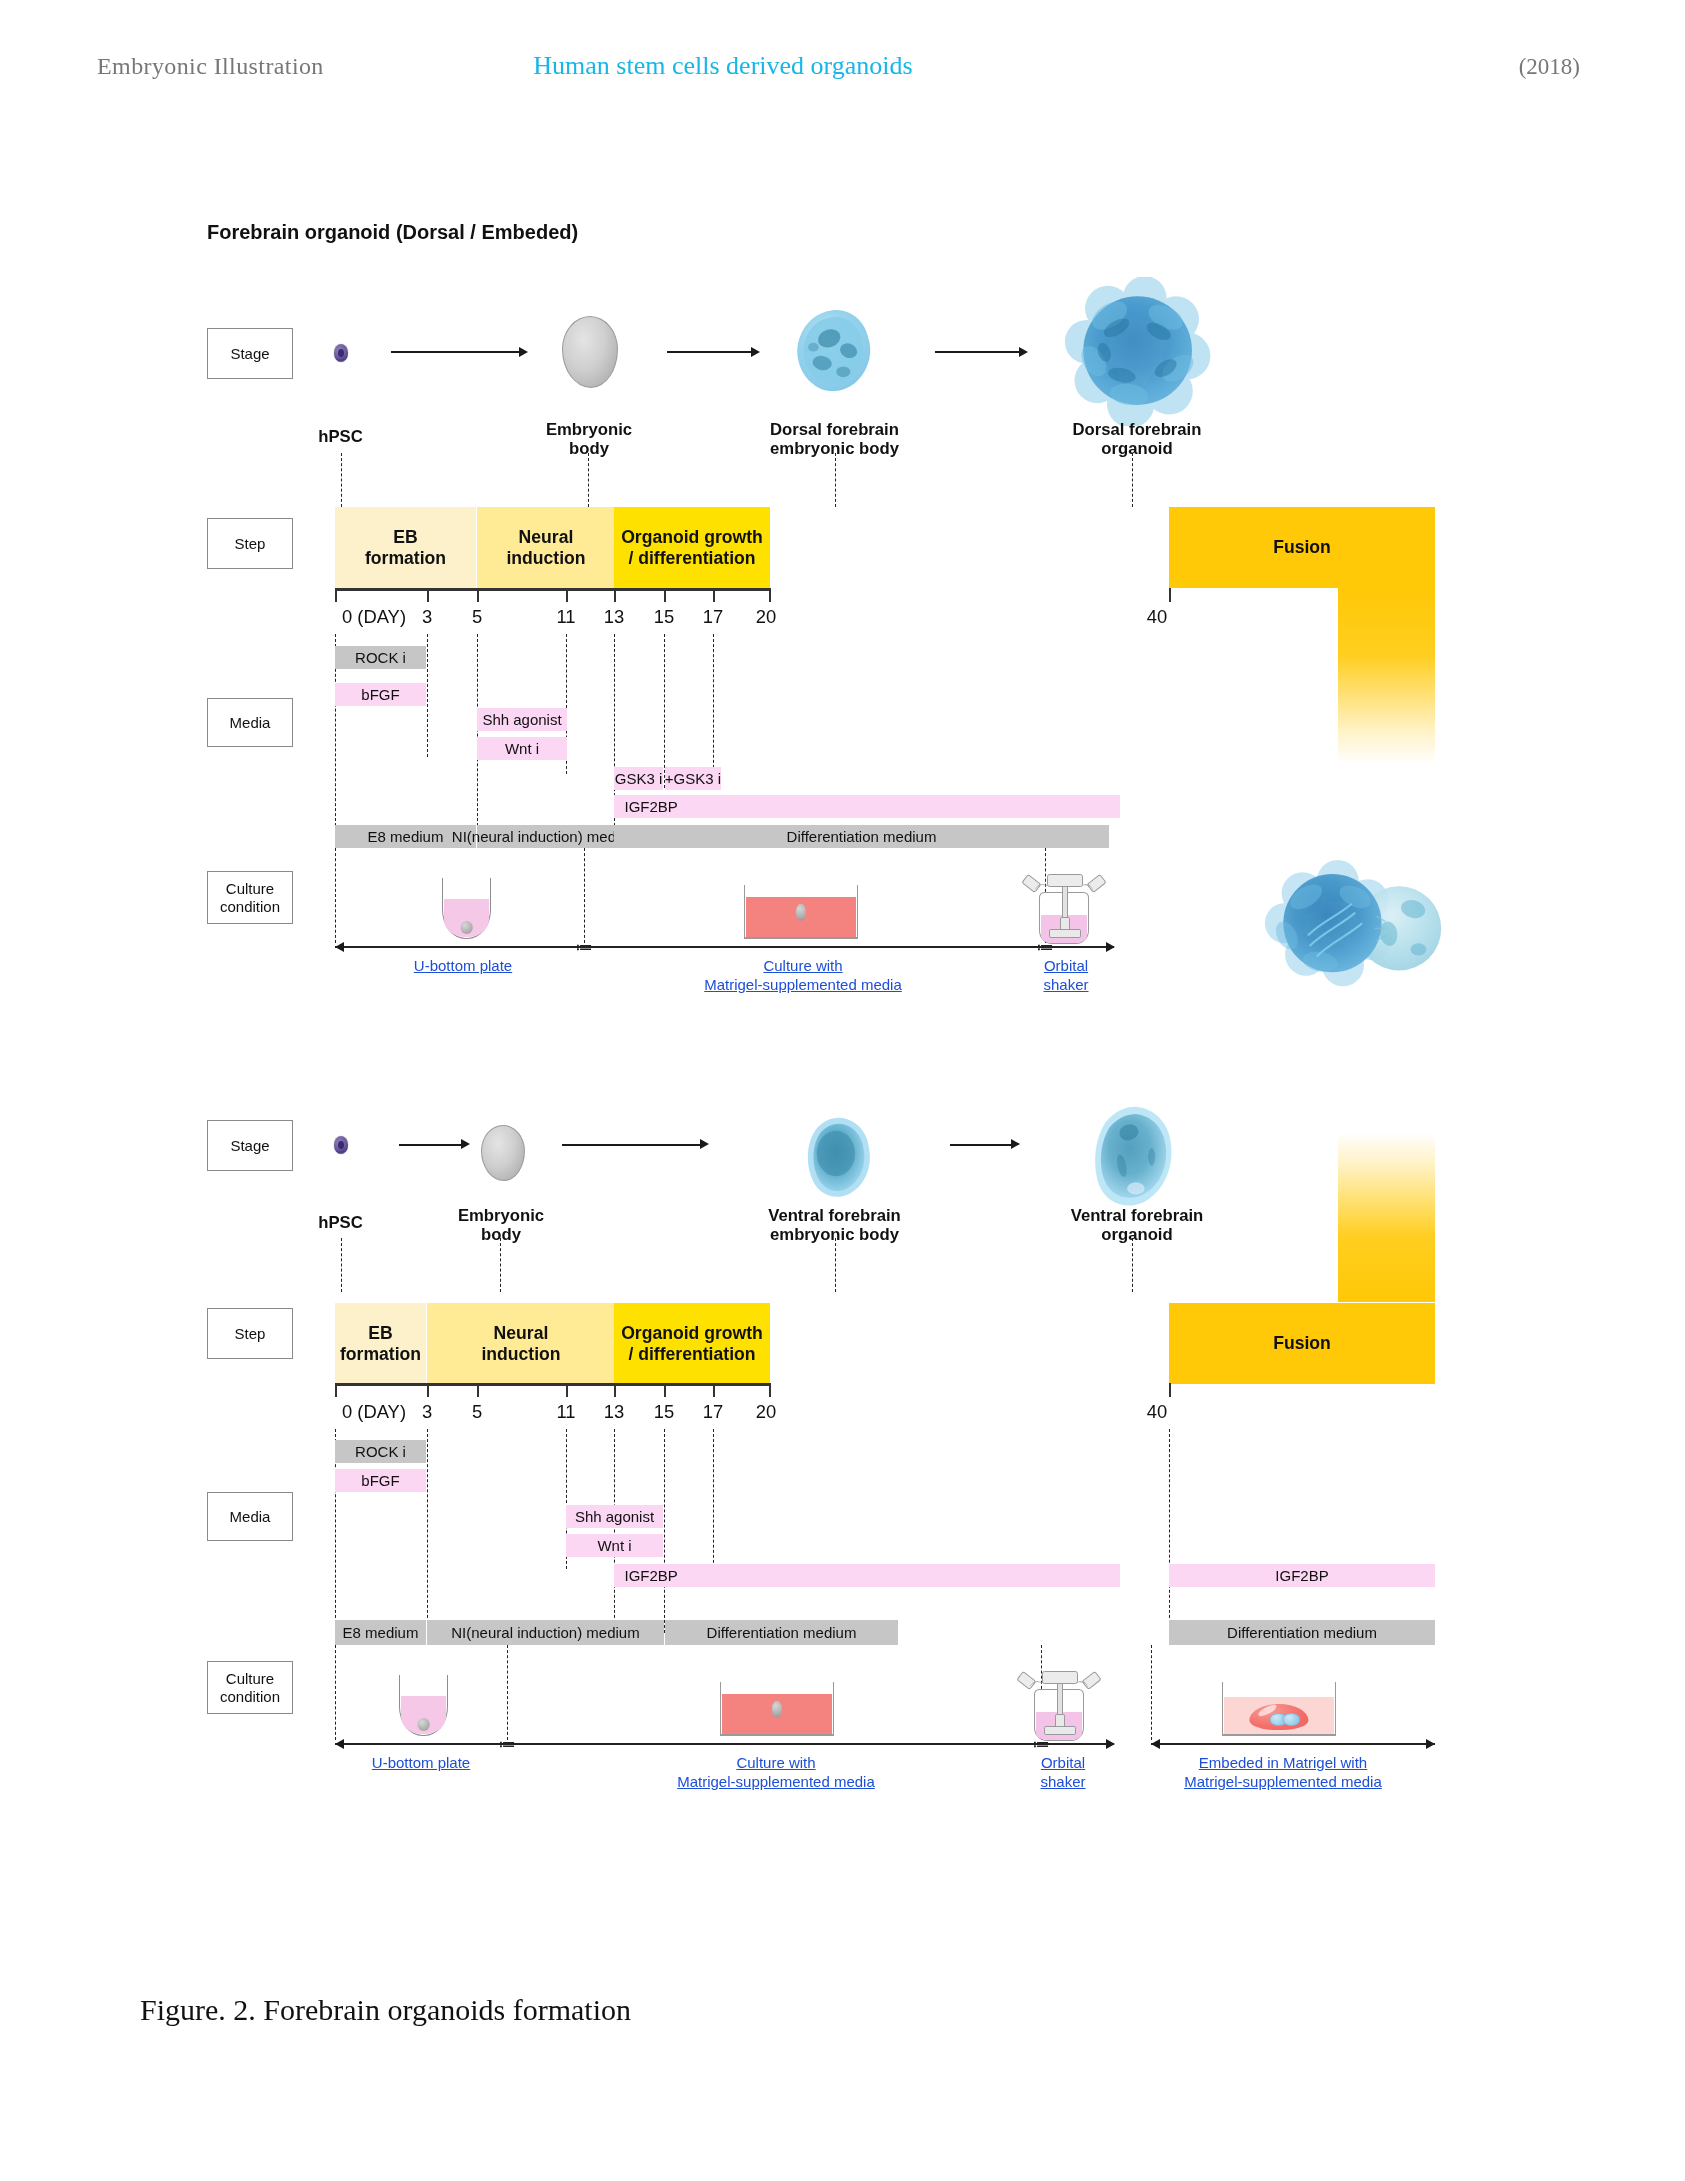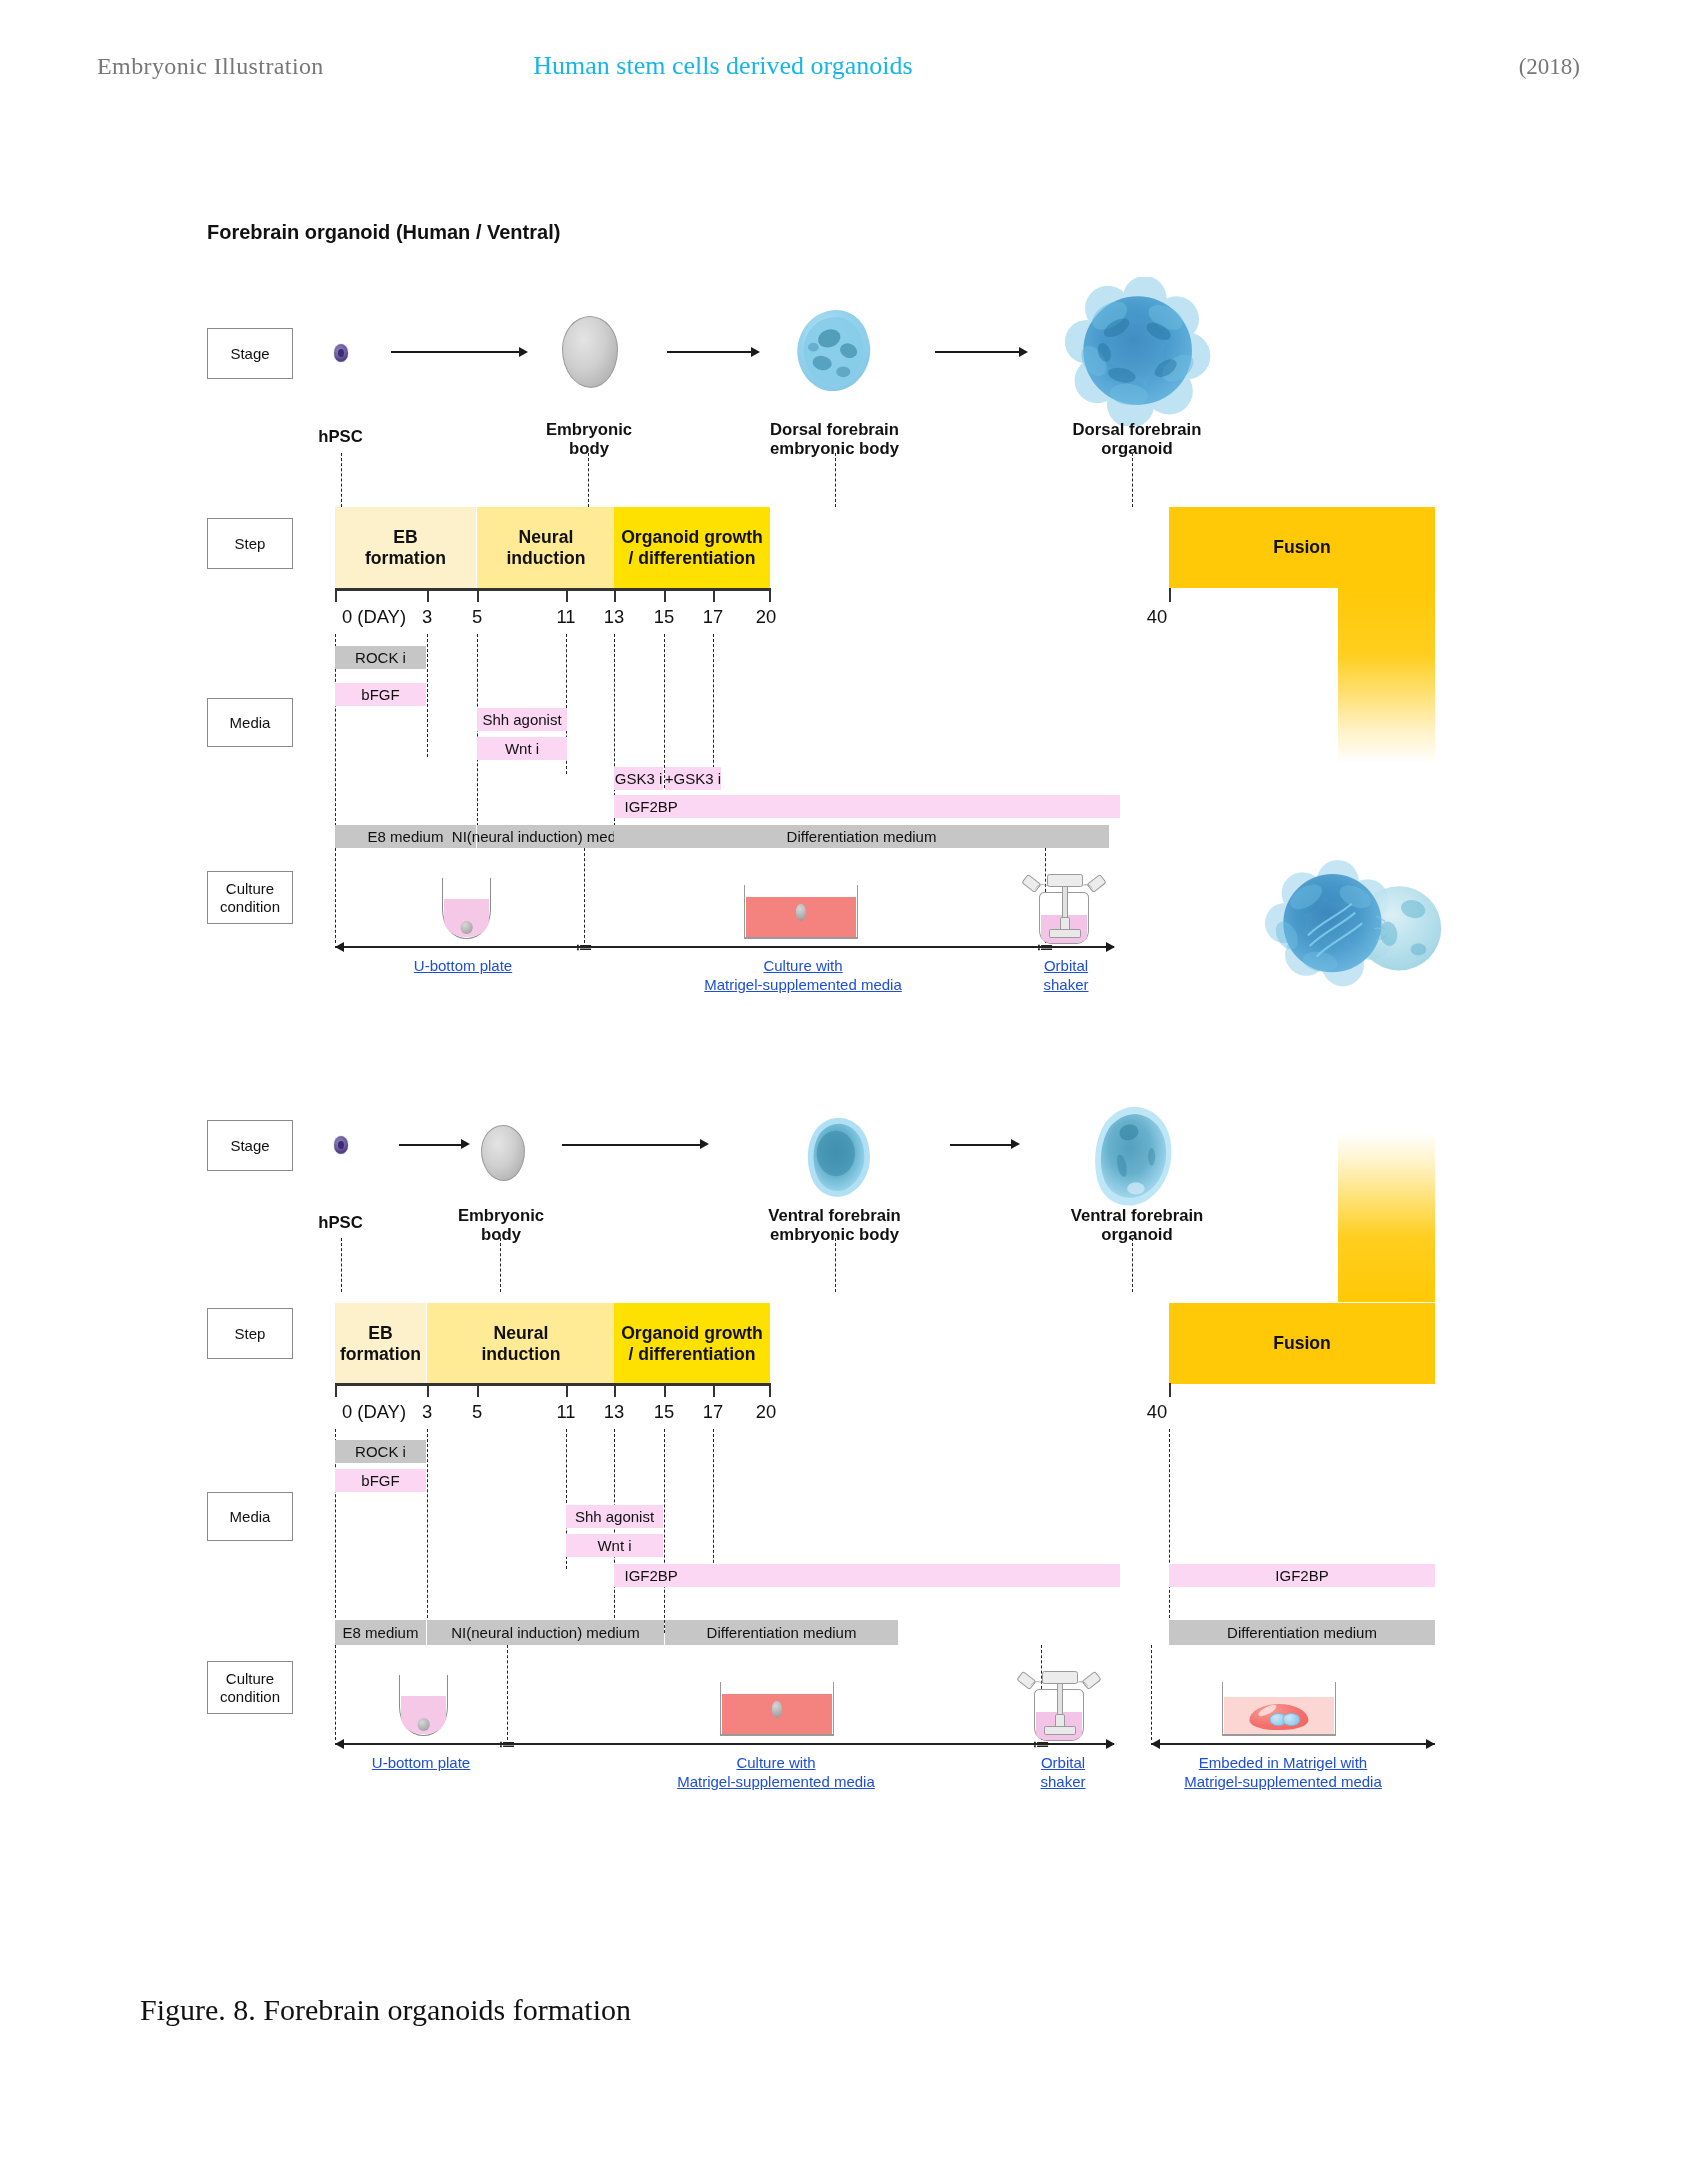--- a/index.html
+++ b/index.html
@@ -137,21 +137,21 @@
   .fusion-label{position:absolute;font-size:17.6px;font-weight:bold;color:#111;
                 text-align:center;}
 </style>
 </head>
 <body>
 
 <div class="abs" id="hdr-left">Embryonic Illustration</div>
 <div class="abs" id="hdr-title">Human stem cells derived organoids</div>
 <div class="abs" id="hdr-right">(2018)</div>
 
-<div class="abs panel-title" style="left:207px;top:221px;">Forebrain organoid (Human / Ventral)</div>
+<div class="abs panel-title" style="left:207px;top:221px;">Forebrain organoid (Dorsal / Embeded)</div>
 
 <div class="abs rowlabel" style="left:207px;top:328px;width:84px;height:49px;">Stage</div>
 
 <div class="abs hpsc" style="left:334px;top:344px;width:14px;height:17.6px;">
   <div class="nuc"></div>
 </div>
 <div class="abs stage-cap" style="left:286px;top:427px;width:109px;">hPSC</div>
 
 <div class="arrow-line" style="left:391px;top:351px;width:130px;"></div>
 <div class="arrow-head" style="left:519px;top:347px;"></div>
@@ -593,14 +593,14 @@
 </div>
 <div class="ccap" style="left:1063px;top:1754px;">
   <div>Orbital</div>
   <div>shaker</div>
 </div>
 <div class="ccap" style="left:1283px;top:1754px;">
   <div>Embeded in Matrigel with</div>
   <div>Matrigel-supplemented media</div>
 </div>
 
-<div class="abs" id="caption">Figure. 8. Forebrain organoids formation</div>
+<div class="abs" id="caption">Figure. 2. Forebrain organoids formation</div>
 
 
 </body></html>

